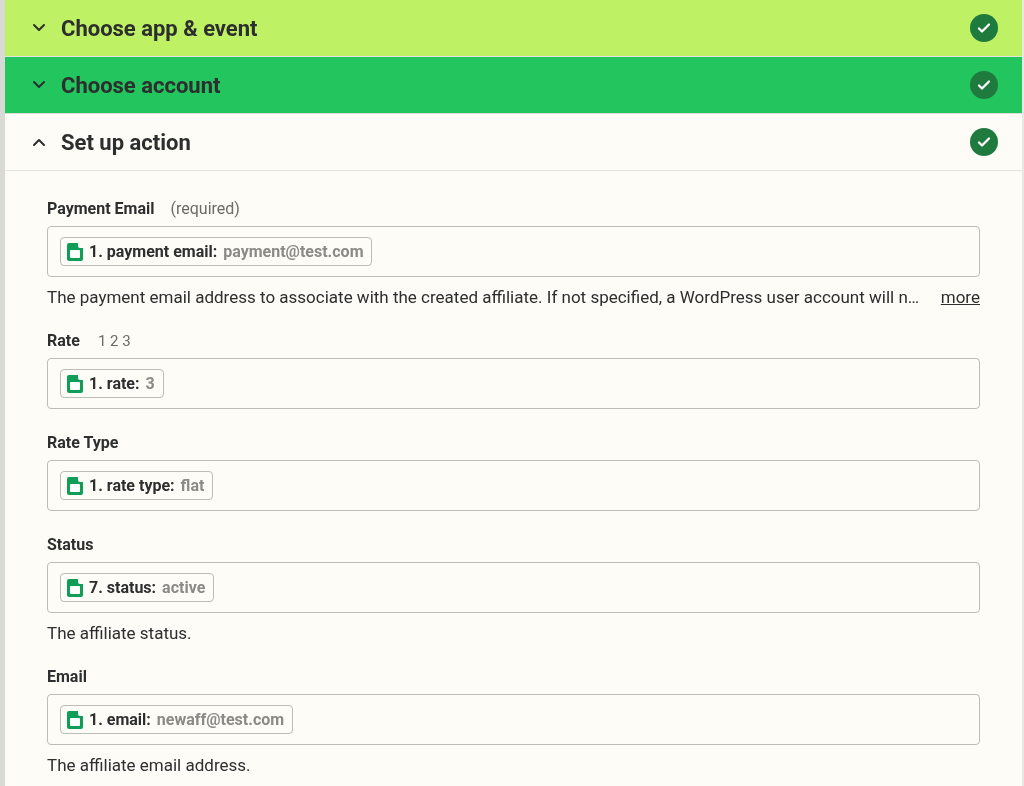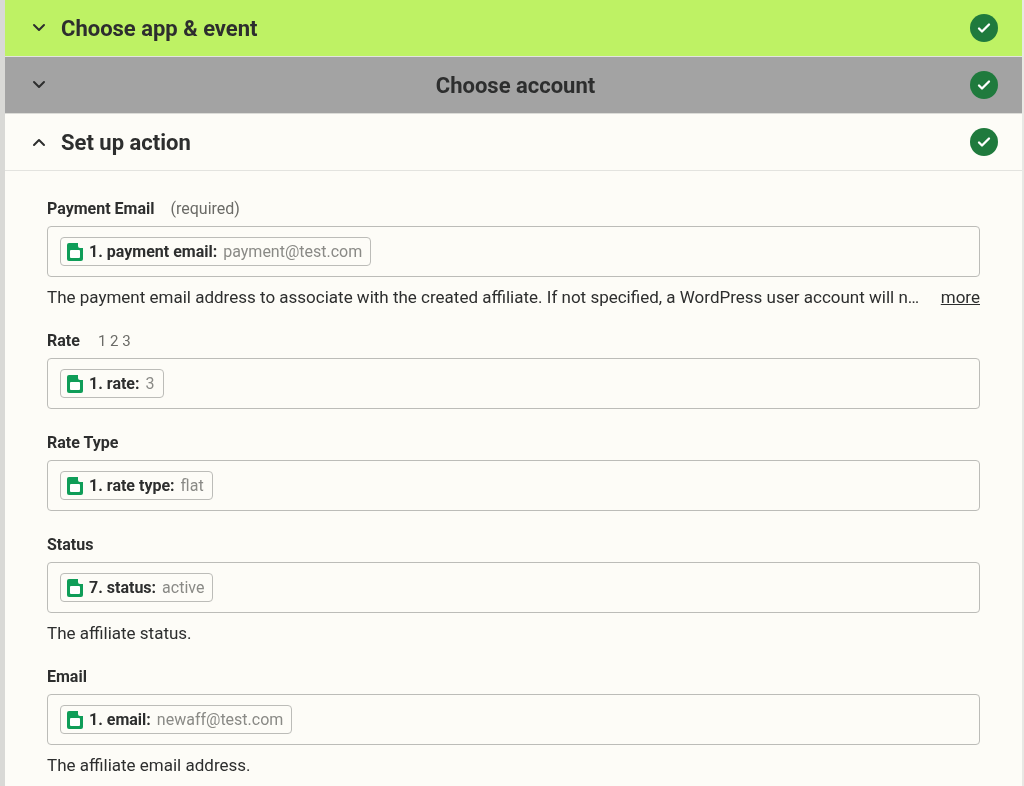--- a/index.html
+++ b/index.html
@@ -15,21 +15,21 @@
       border-right: 2px solid #e8e8e4;
     }
     .section-header {
       display: flex;
       align-items: center;
       padding: 14px 24px;
       border-bottom: 1px solid #e3e3df;
       cursor: pointer;
     }
     .section-header.collapsed-1 { background: #bef264; }
-    .section-header.collapsed-2 { background: #a3a3a3; border-bottom: 1px solid #dcdcd8; text-align: center; }
+    .section-header.collapsed-2 { background: #22c55e; border-bottom: 1px solid #dcdcd8; }
     .section-header.expanded { background: #fdfcf7; }
     .chev {
       width: 20px;
       display: inline-flex;
       justify-content: center;
       margin-right: 12px;
       color: #2d2e2e;
     }
     .section-title {
       font-size: 22px;
@@ -106,21 +106,21 @@
     }
     .pill-icon::after {
       content: "";
       position: absolute;
       right: -1px; top: -1px;
       width: 6px; height: 6px;
       background: #fdfcf7;
       border-bottom-left-radius: 2px;
     }
     .pill-label { font-weight: 700; color: #2d2e2e; }
-    .pill-value { font-weight: 400; color: #8a8a86; }
+    .pill-value { font-weight: 700; color: #8a8a86; }
     .help-row {
       display: flex;
       justify-content: space-between;
       align-items: flex-start;
       margin-top: 10px;
       gap: 20px;
     }
     .help-text {
       font-size: 17px;
       color: #2d2e2e;

